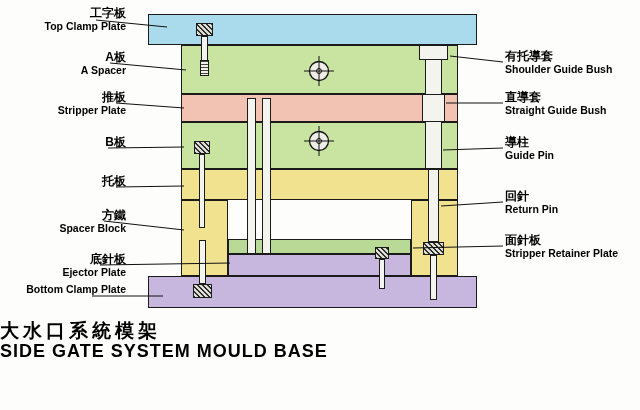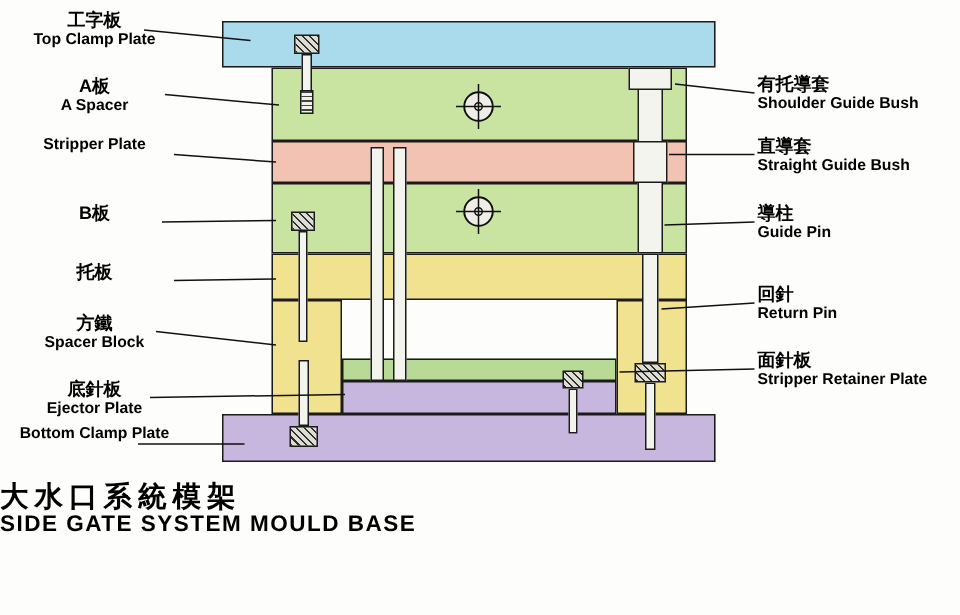--- a/index.html
+++ b/index.html
@@ -13,26 +13,26 @@
   }
   .plate { position:absolute; border:1px solid #1b1b1b; }
   .pin   { position:absolute; border:1px solid #1b1b1b; background:#f4f4ee; }
   .hatch { position:absolute; border:1px solid #1b1b1b;
            background:repeating-linear-gradient(45deg,#2e2e2e 0 1px,#ddddd4 1px 3.5px); }
   .threads { position:absolute; border:1px solid #1b1b1b;
            background:repeating-linear-gradient(180deg,#444 0 1px,#f1f1ea 1px 3px); }
   .label { position:absolute; }
   .label .cn { font-size:12px; font-weight:bold; line-height:14px; white-space:nowrap; }
   .label .en { font-size:10.5px; font-weight:bold; line-height:13px; white-space:nowrap; }
-  .label.left  { left:0; width:126px; text-align:center; }
+  .label.left  { left:0; width:126px; text-align:right; }
   .label.right { left:505px; width:134px; text-align:left; }
   #leader-lines { position:absolute; left:0; top:0; pointer-events:none; }
   .title { position:absolute; left:0; right:0; text-align:left; font-weight:bold; }
   #title-cn { top:318px; font-size:19px; letter-spacing:4px; }
-  #title-en { top:341px; font-size:15px; letter-spacing:1px; }
+  #title-en { top:341px; font-size:18px; letter-spacing:1px; }
   svg line, svg circle { stroke:#111; }
 </style>
 </head>
 <body>
 
 <div class="plate" style="left: 148px; top: 14px; width: 329px; height: 31px; background-color: rgb(169, 219, 237);"></div>
 <div class="plate" style="left: 181px; top: 45px; width: 277px; height: 49px; background-color: rgb(201, 228, 161);"></div>
 <div class="plate" style="left: 181px; top: 94px; width: 277px; height: 28px; background-color: rgb(242, 195, 178);"></div>
 <div class="plate" style="left: 181px; top: 122px; width: 277px; height: 47px; background-color: rgb(201, 228, 161);"></div>
 <div class="plate" style="left: 181px; top: 169px; width: 277px; height: 31px; background-color: rgb(241, 226, 143);"></div>
@@ -99,20 +99,21 @@
 
 <div class="label left" style="top:6px">
   <div class="cn">工字板</div>
   <div class="en">Top Clamp Plate</div>
 </div>
 <div class="label left" style="top:50px">
   <div class="cn">A板</div>
   <div class="en">A Spacer</div>
 </div>
 <div class="label left" style="top:90px">
+  <div class="cn">推板</div>
   <div class="en">Stripper Plate</div>
 </div>
 <div class="label left" style="top:135px">
   <div class="cn">B板</div>
 </div>
 <div class="label left" style="top:174px">
   <div class="cn">托板</div>
 </div>
 <div class="label left" style="top:208px">
   <div class="cn">方鐵</div>

